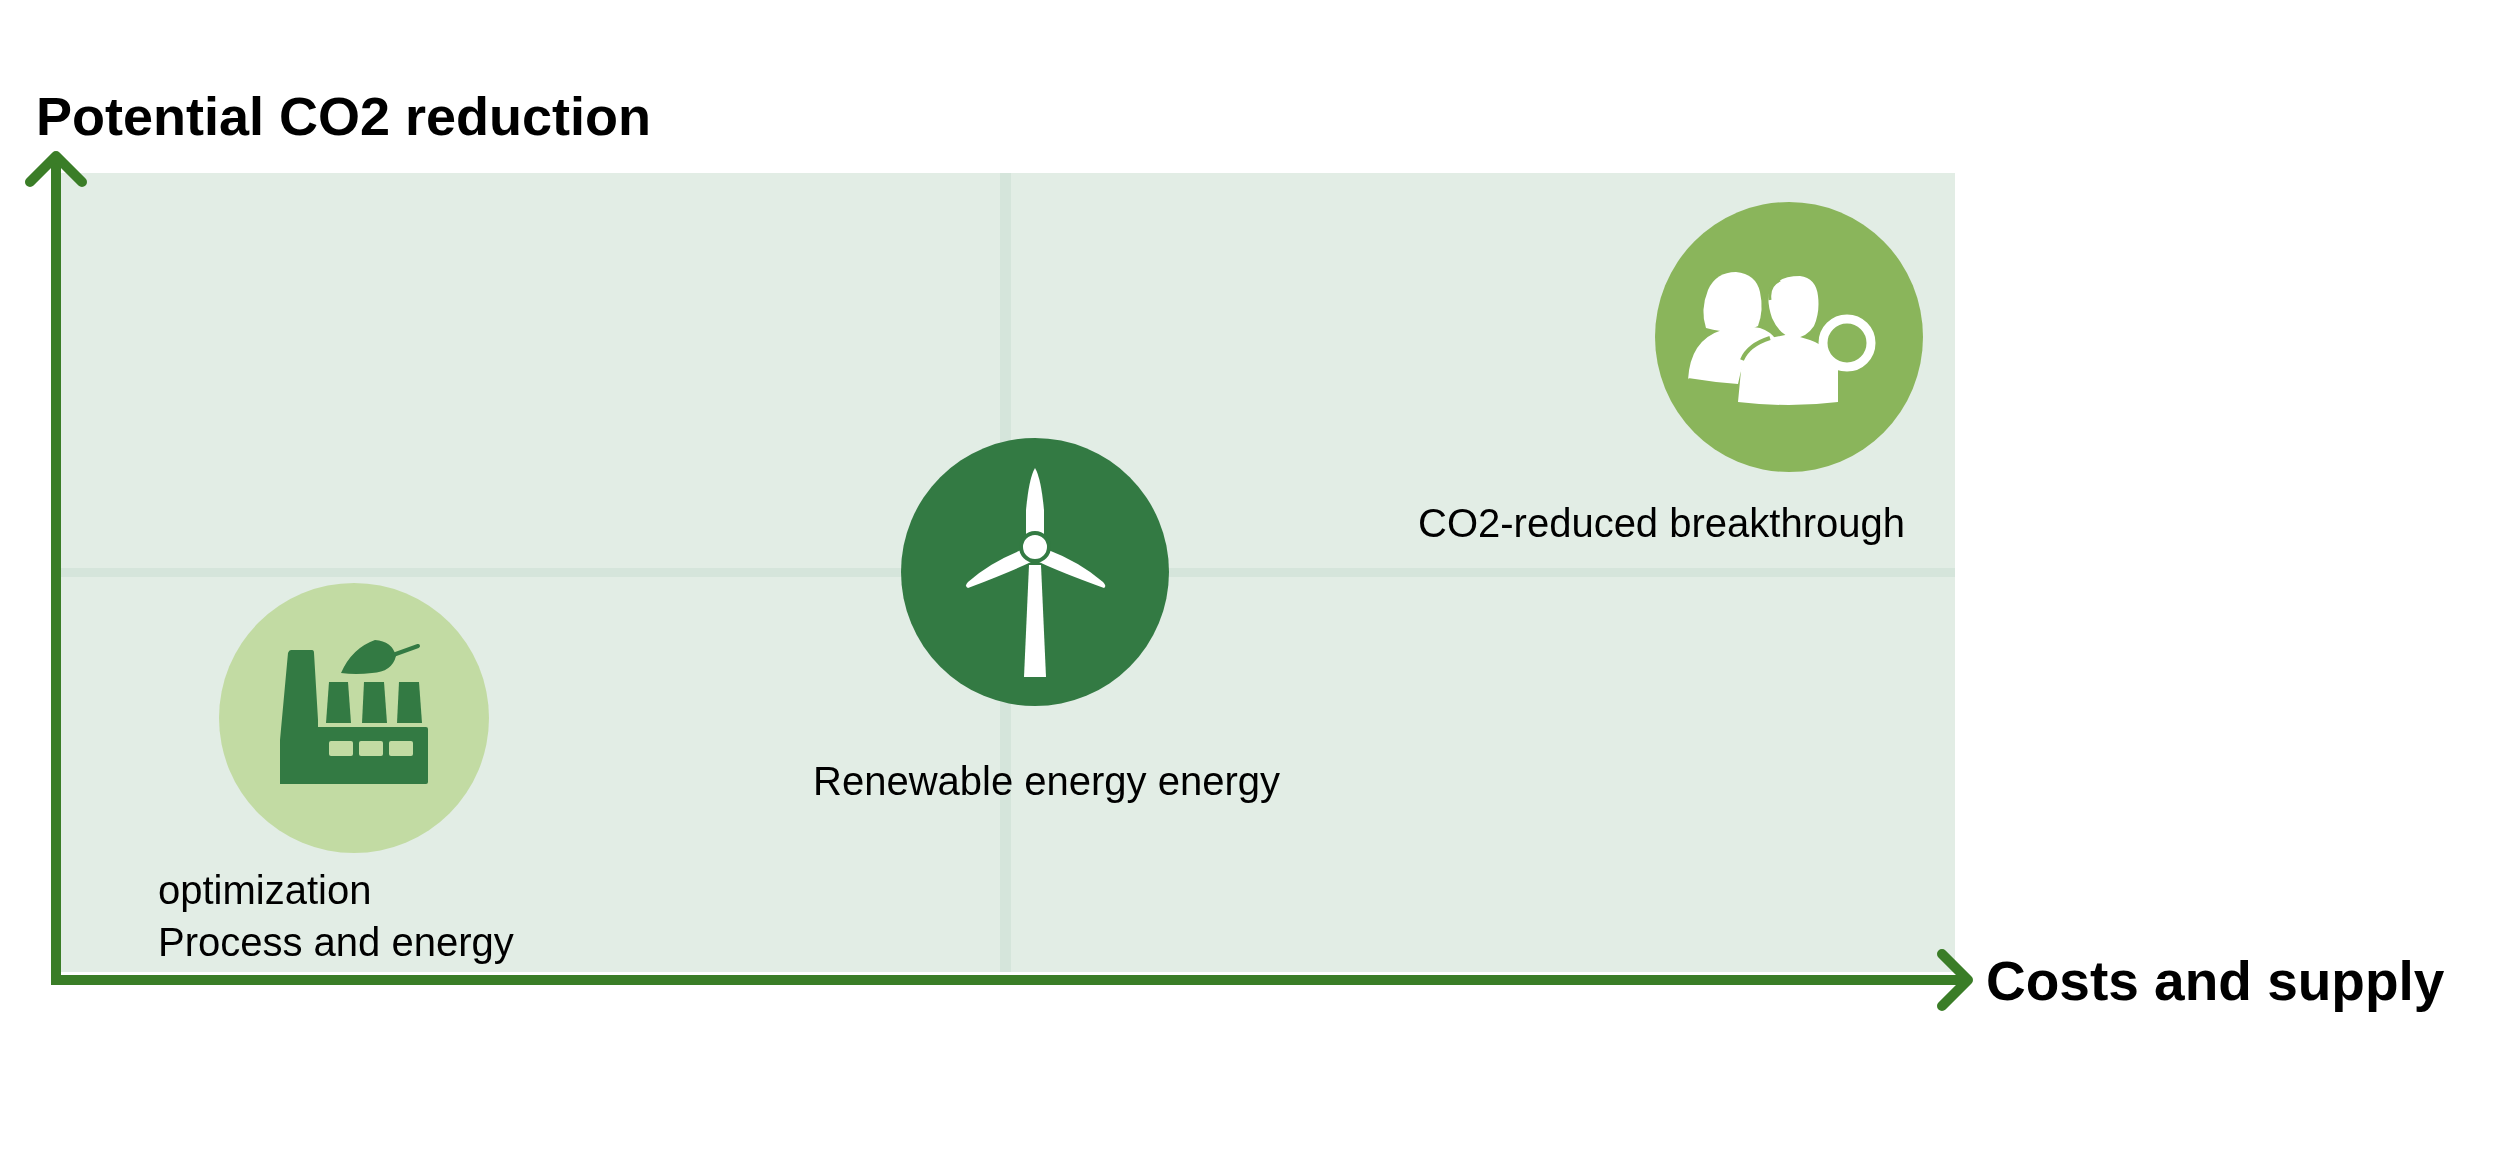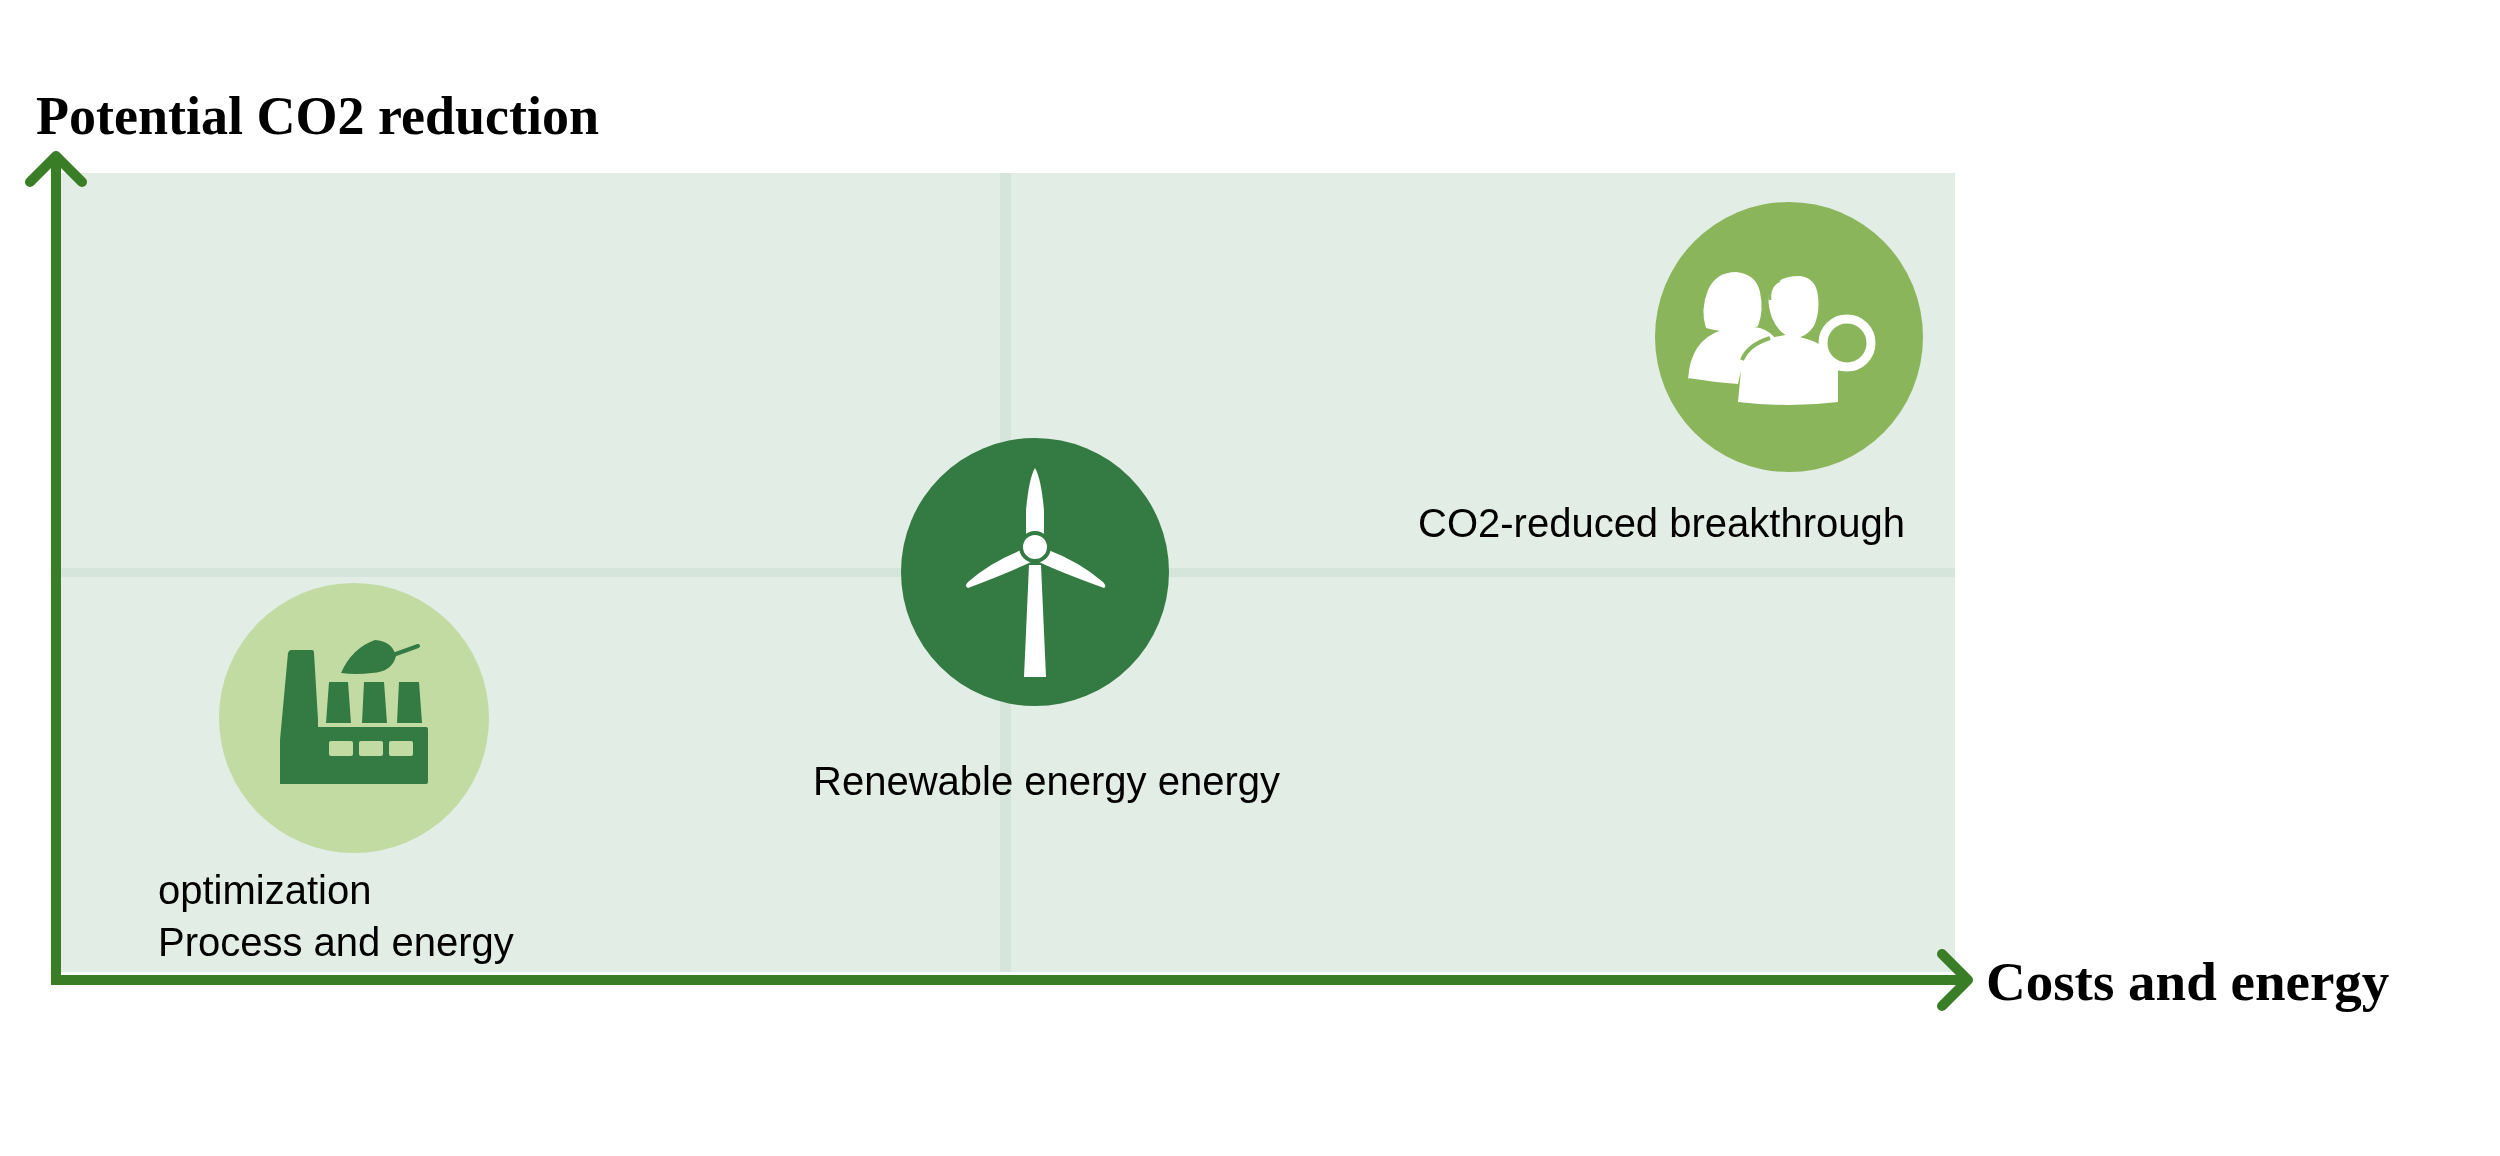--- a/index.html
+++ b/index.html
@@ -22,21 +22,21 @@
     .grid-v {
       left: 1000px; top: 173px; width: 11px; height: 799px;
       background: var(--grid, #d5e5db);
     }
     .grid-h {
       left: 61px; top: 568px; width: 1894px; height: 9px;
       background: var(--grid, #d5e5db);
     }
     .axes-svg { left: 0; top: 0; width: 2500px; height: 1156px; pointer-events: none; }
     .axis-title {
-      font-family: Liberation Serif, serif;
+      font-family: Liberation Sans, sans-serif;
       font-weight: bold;
       color: #000;
       white-space: nowrap;
       line-height: 1;
     }
     .y-title { left: 36px; top: 89px; font-size: 54px; }
     .x-title { left: 1986px; top: 954px; font-size: 55px; }
     .bubble {
       border-radius: 50%;
     }
@@ -61,21 +61,21 @@
     <line x1="56" y1="980" x2="56" y2="160" stroke-linecap="butt"></line>
     <polyline points="30,182 56,156 82,182"></polyline>
   </g>
   <g stroke="#3a7d27" stroke-width="10" fill="none" stroke-linecap="round" stroke-linejoin="round">
     <line x1="51" y1="980" x2="1962" y2="980" stroke-linecap="butt"></line>
     <polyline points="1942,954 1968,980 1942,1006"></polyline>
   </g>
 </svg>
 
 <div class="abs axis-title y-title">Potential CO2 reduction</div>
-<div class="abs axis-title x-title">Costs and energy</div>
+<div class="abs axis-title x-title">Costs and supply</div>
 
 <div class="abs bubble" style="left:219px; top:583px; width:270px; height:270px; background:#c2dba3;">
   <svg viewBox="219 583 270 270">
     <g fill="#337a43">
 
       <path d="M291,650 L312,650 Q314,650 314,653 L318,720 L318,784 L280,784 L280,740 L288,653 Q289,650 291,650 Z"></path>
 
       <path d="M329,682 L348,682 L351,723 L326,723 Z"></path>
       <path d="M364,682 L384,682 L387,723 L362,723 Z"></path>
       <path d="M399,682 L419,682 L422,723 L397,723 Z"></path>

